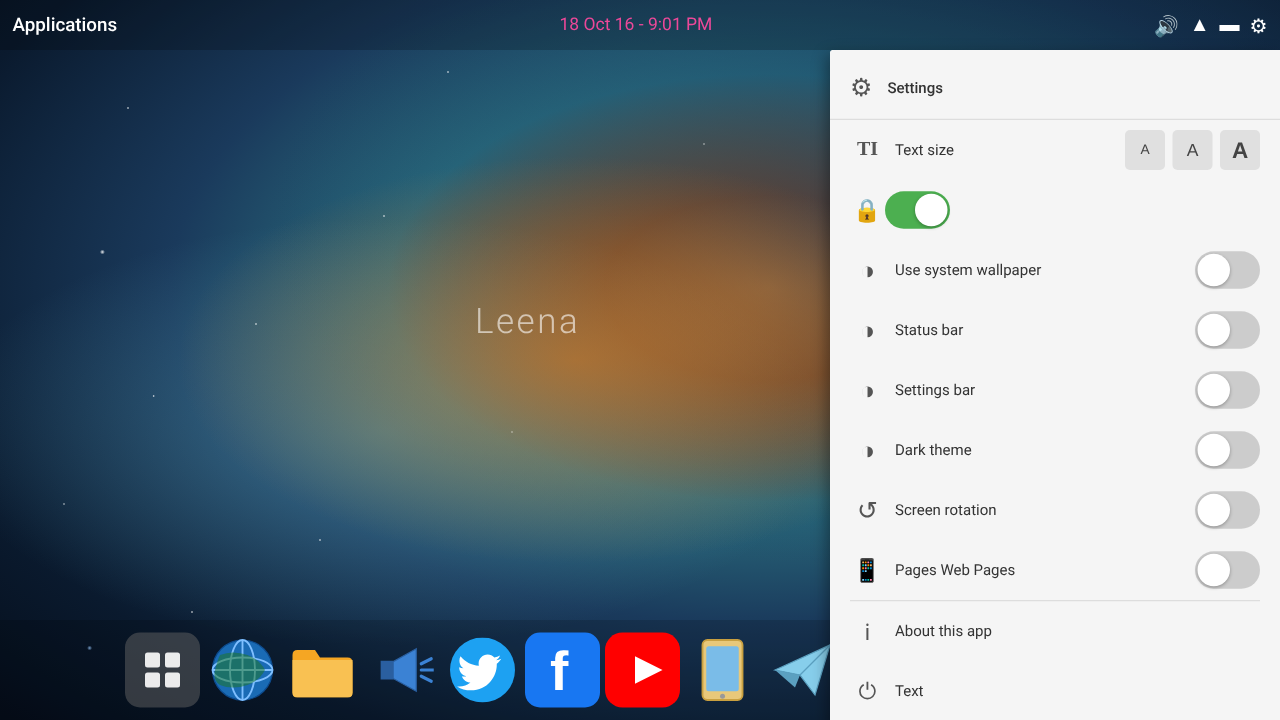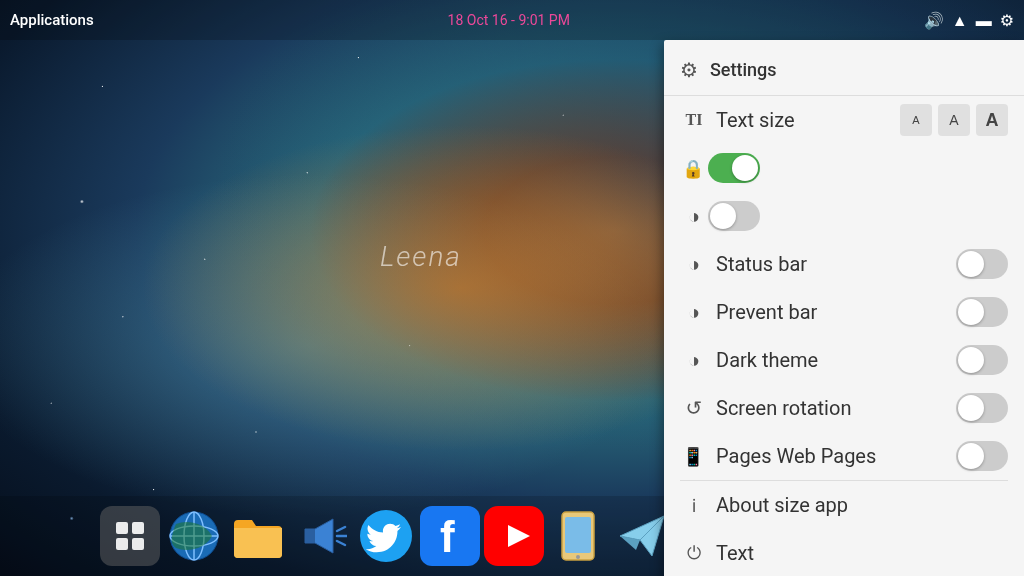--- a/index.html
+++ b/index.html
@@ -64,21 +64,20 @@
     #topbar-right { display: flex; align-items: center; gap: 8px; }
     .status-icon { color: white; font-size: 16px; }
 
     
     #leena-text {
       position: absolute;
       top: 240px;
       left: 380px;
       color: rgba(255,255,255,0.6);
       font-size: 28px;
-      font-style: italic;
       font-weight: 300;
       z-index: 2;
       letter-spacing: 2px;
     }
 
     
     #dock {
       position: absolute;
       bottom: 0;
       left: 0; right: 0;
@@ -129,21 +128,21 @@
       width: 28px;
       color: #555;
       font-size: 18px;
       flex-shrink: 0;
       display: flex;
       align-items: center;
       justify-content: center;
     }
     .menu-item-label {
       flex: 1;
-      font-size: 20px;
+      font-size: 12px;
       color: #333;
       margin-left: 8px;
     }
     .menu-item-right {
       display: flex;
       align-items: center;
       gap: 6px;
     }
 
     
@@ -193,21 +192,21 @@
     
     .menu-header {
       display: flex;
       align-items: center;
       padding: 0 16px;
       height: 52px;
       background: #f5f5f5;
       border-bottom: 1px solid #ddd;
     }
     .menu-header-icon { font-size: 20px; color: #555; margin-right: 12px; }
-    .menu-header-label { font-size: 18px; color: #333; font-weight: 500; }
+    .menu-header-label { font-size: 12px; color: #333; font-weight: 500; }
 
     .divider {
       height: 1px;
       background: #ddd;
       margin: 0 16px;
     }
   </style>
 </head>
 <body>
 
@@ -247,40 +246,41 @@
     <span class="menu-item-icon">🔒</span>
     <div class="menu-item-right">
       <div class="toggle-container toggle-on">
         <div class="toggle-knob"></div>
       </div>
     </div>
   </div>
 
   <div class="menu-item">
     <span class="menu-item-icon" style="font-size:20px;">◑</span>
+    <span class="menu-item-label">Use system wallpaper</span>
     <div class="menu-item-right">
       <div class="toggle-container toggle-off">
         <div class="toggle-knob"></div>
       </div>
     </div>
   </div>
 
   <div class="menu-item">
     <span class="menu-item-icon" style="font-size:20px;">◑</span>
     <span class="menu-item-label">Status bar</span>
     <div class="menu-item-right">
       <div class="toggle-container toggle-off">
         <div class="toggle-knob"></div>
       </div>
     </div>
   </div>
 
   <div class="menu-item">
     <span class="menu-item-icon" style="font-size:20px;">◑</span>
-    <span class="menu-item-label">Prevent bar</span>
+    <span class="menu-item-label">Settings bar</span>
     <div class="menu-item-right">
       <div class="toggle-container toggle-off">
         <div class="toggle-knob"></div>
       </div>
     </div>
   </div>
 
   <div class="menu-item">
     <span class="menu-item-icon" style="font-size:20px;">◑</span>
     <span class="menu-item-label">Dark theme</span>
@@ -308,21 +308,21 @@
       <div class="toggle-container toggle-off">
         <div class="toggle-knob"></div>
       </div>
     </div>
   </div>
 
   <div class="divider"></div>
 
   <div class="menu-item">
     <span class="menu-item-icon" style="font-size:18px;">ℹ</span>
-    <span class="menu-item-label">About size app</span>
+    <span class="menu-item-label">About this app</span>
   </div>
 
   <div class="menu-item">
     <span class="menu-item-icon" style="font-size:18px;">⏻</span>
     <span class="menu-item-label">Text</span>
   </div>
 </div>
 
 <div id="dock">
 

